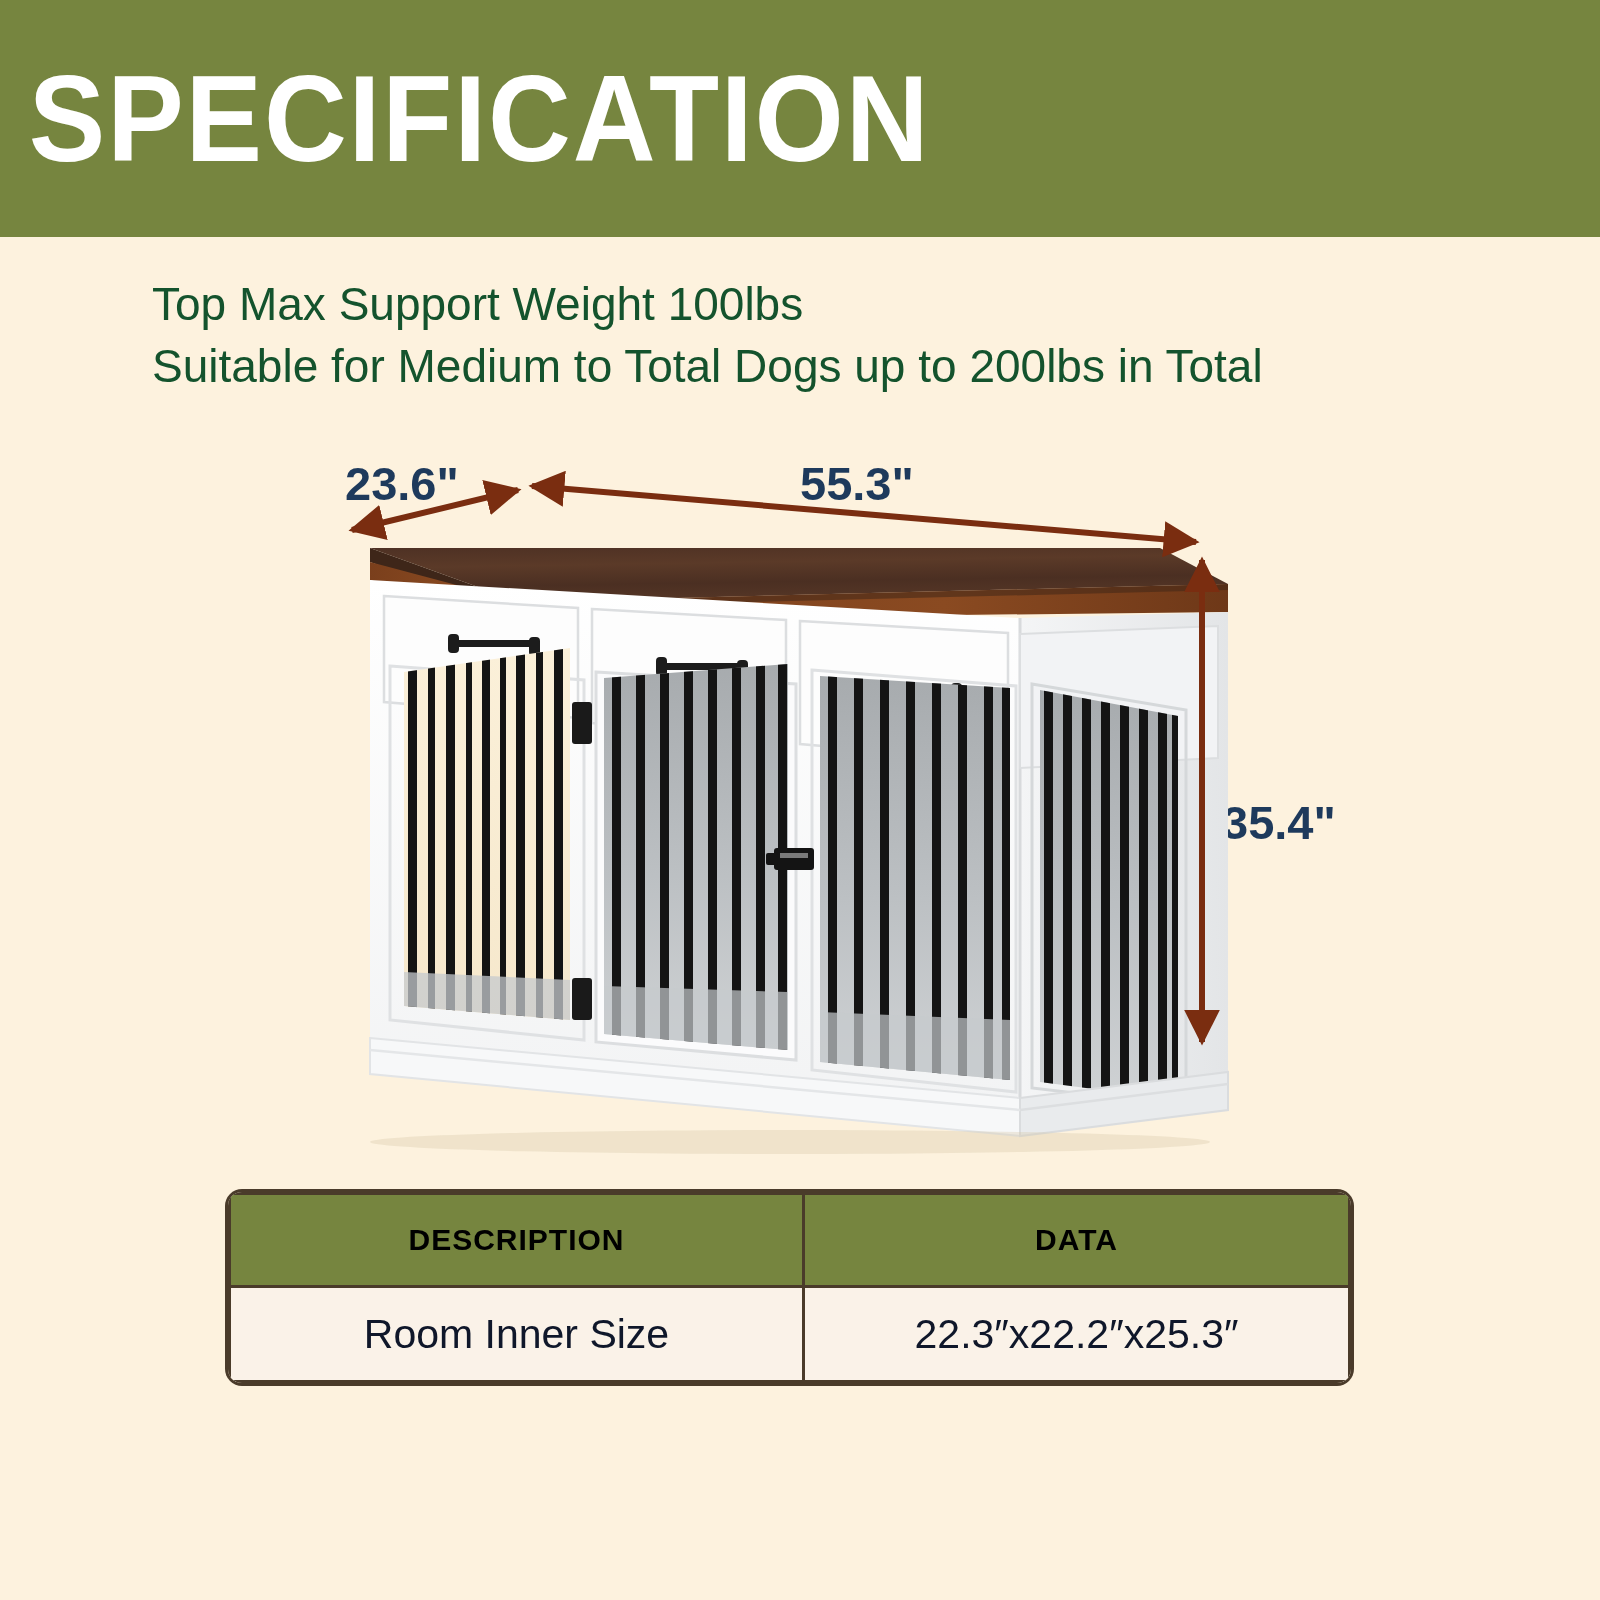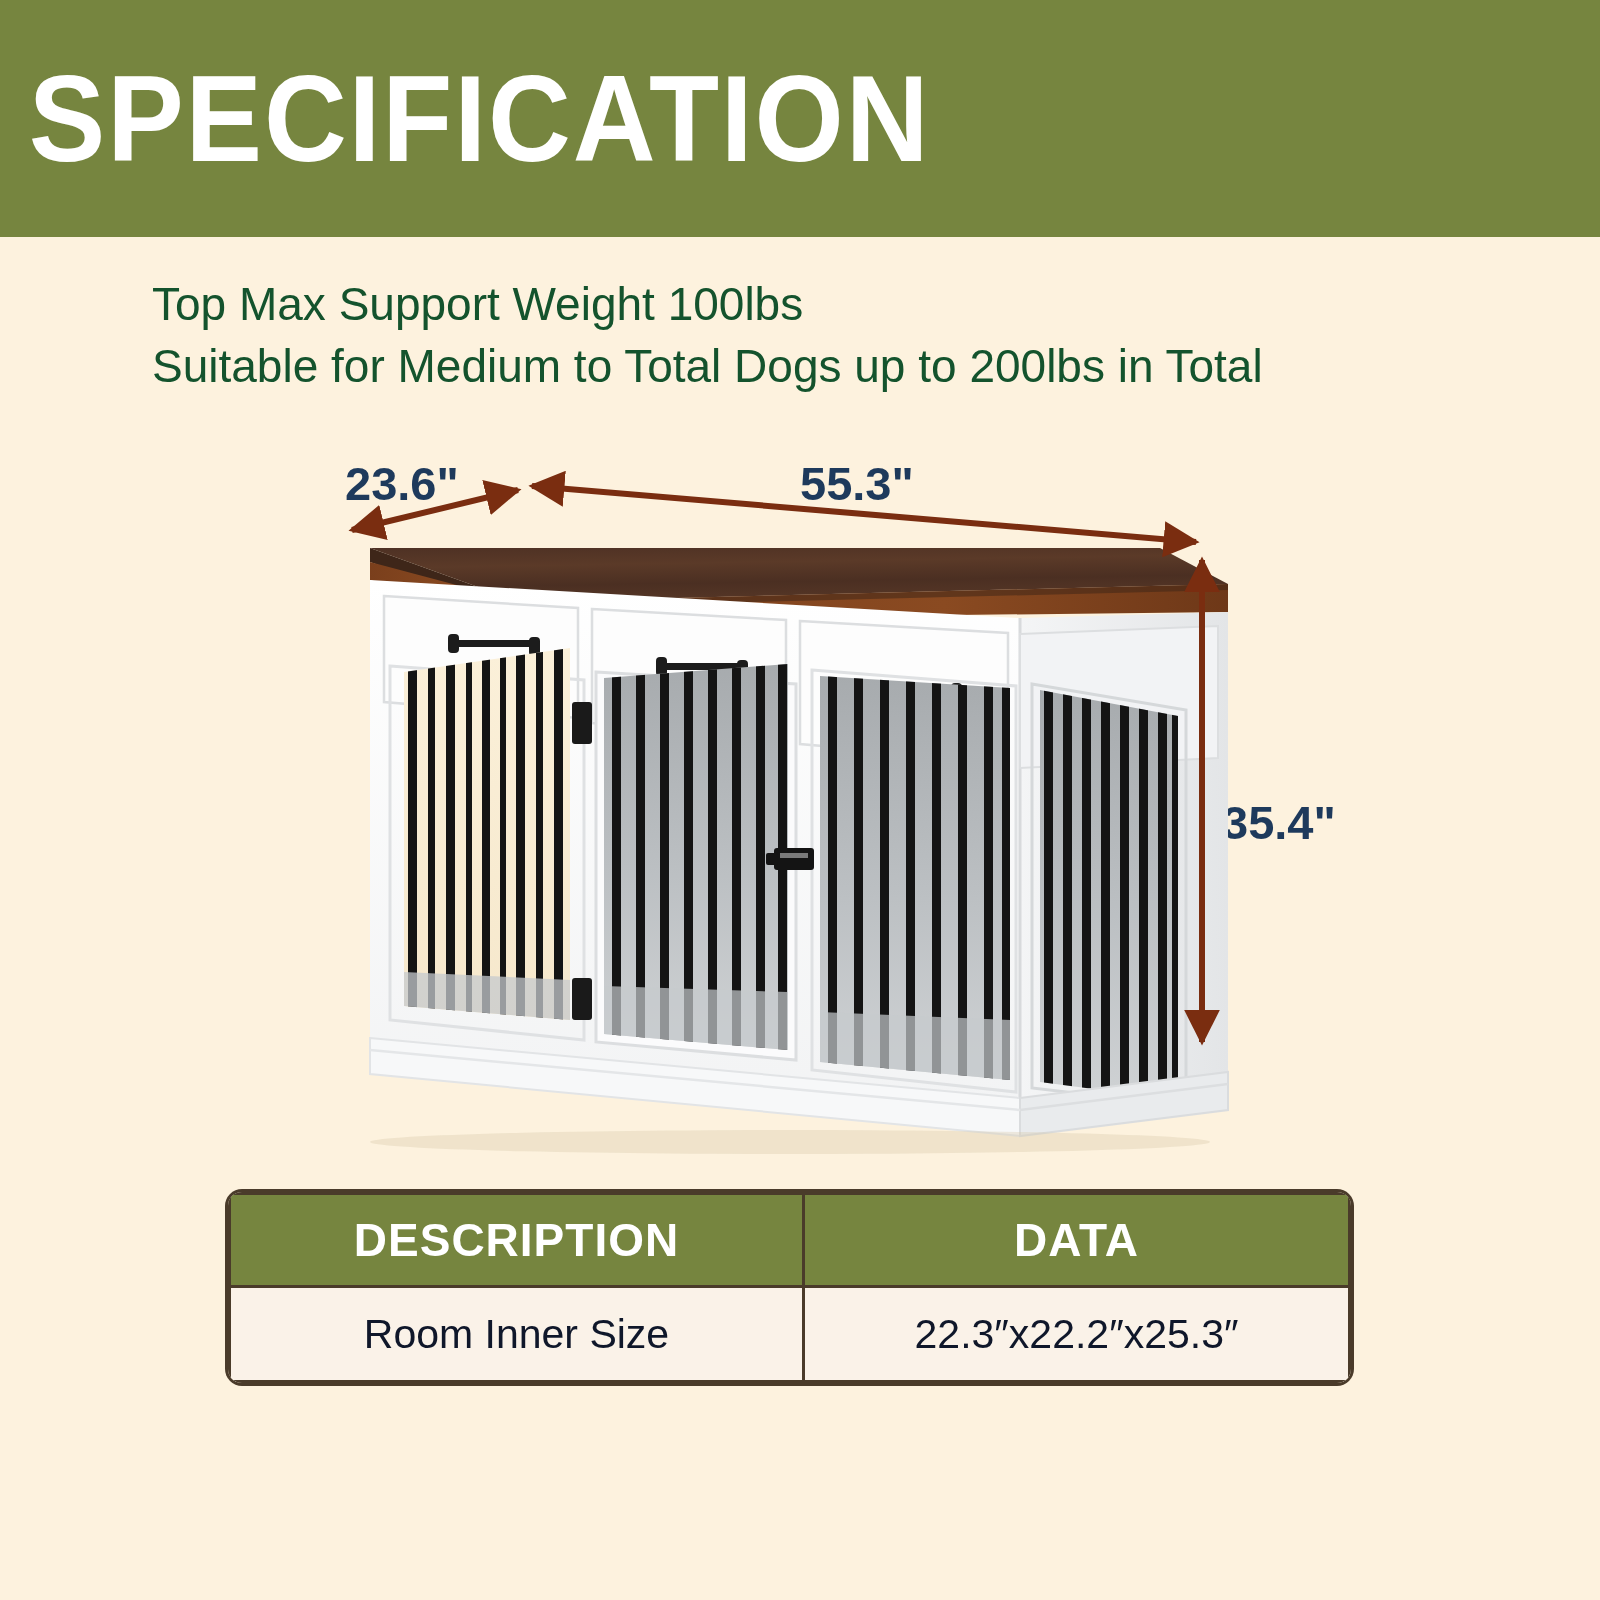--- a/index.html
+++ b/index.html
@@ -82,22 +82,22 @@
     overflow: hidden;
     box-shadow: 0 0 0 3px #4A3B2A;
   }
   .spec-table th, .spec-table td {
     border: 3px solid #4A3B2A;
     text-align: center;
     font-family: "Liberation Sans", sans-serif;
   }
   .spec-table th {
     background: #76853F;
-    color: #ffffff;
-    font-size: 46px;
+    color: #000000;
+    font-size: 30px;
     font-weight: bold;
     height: 88px;
     letter-spacing: 1px;
   }
   .spec-table td {
     background: #FAF2E8;
     color: #0f172a;
     font-size: 41px;
     height: 90px;
     font-weight: normal;

